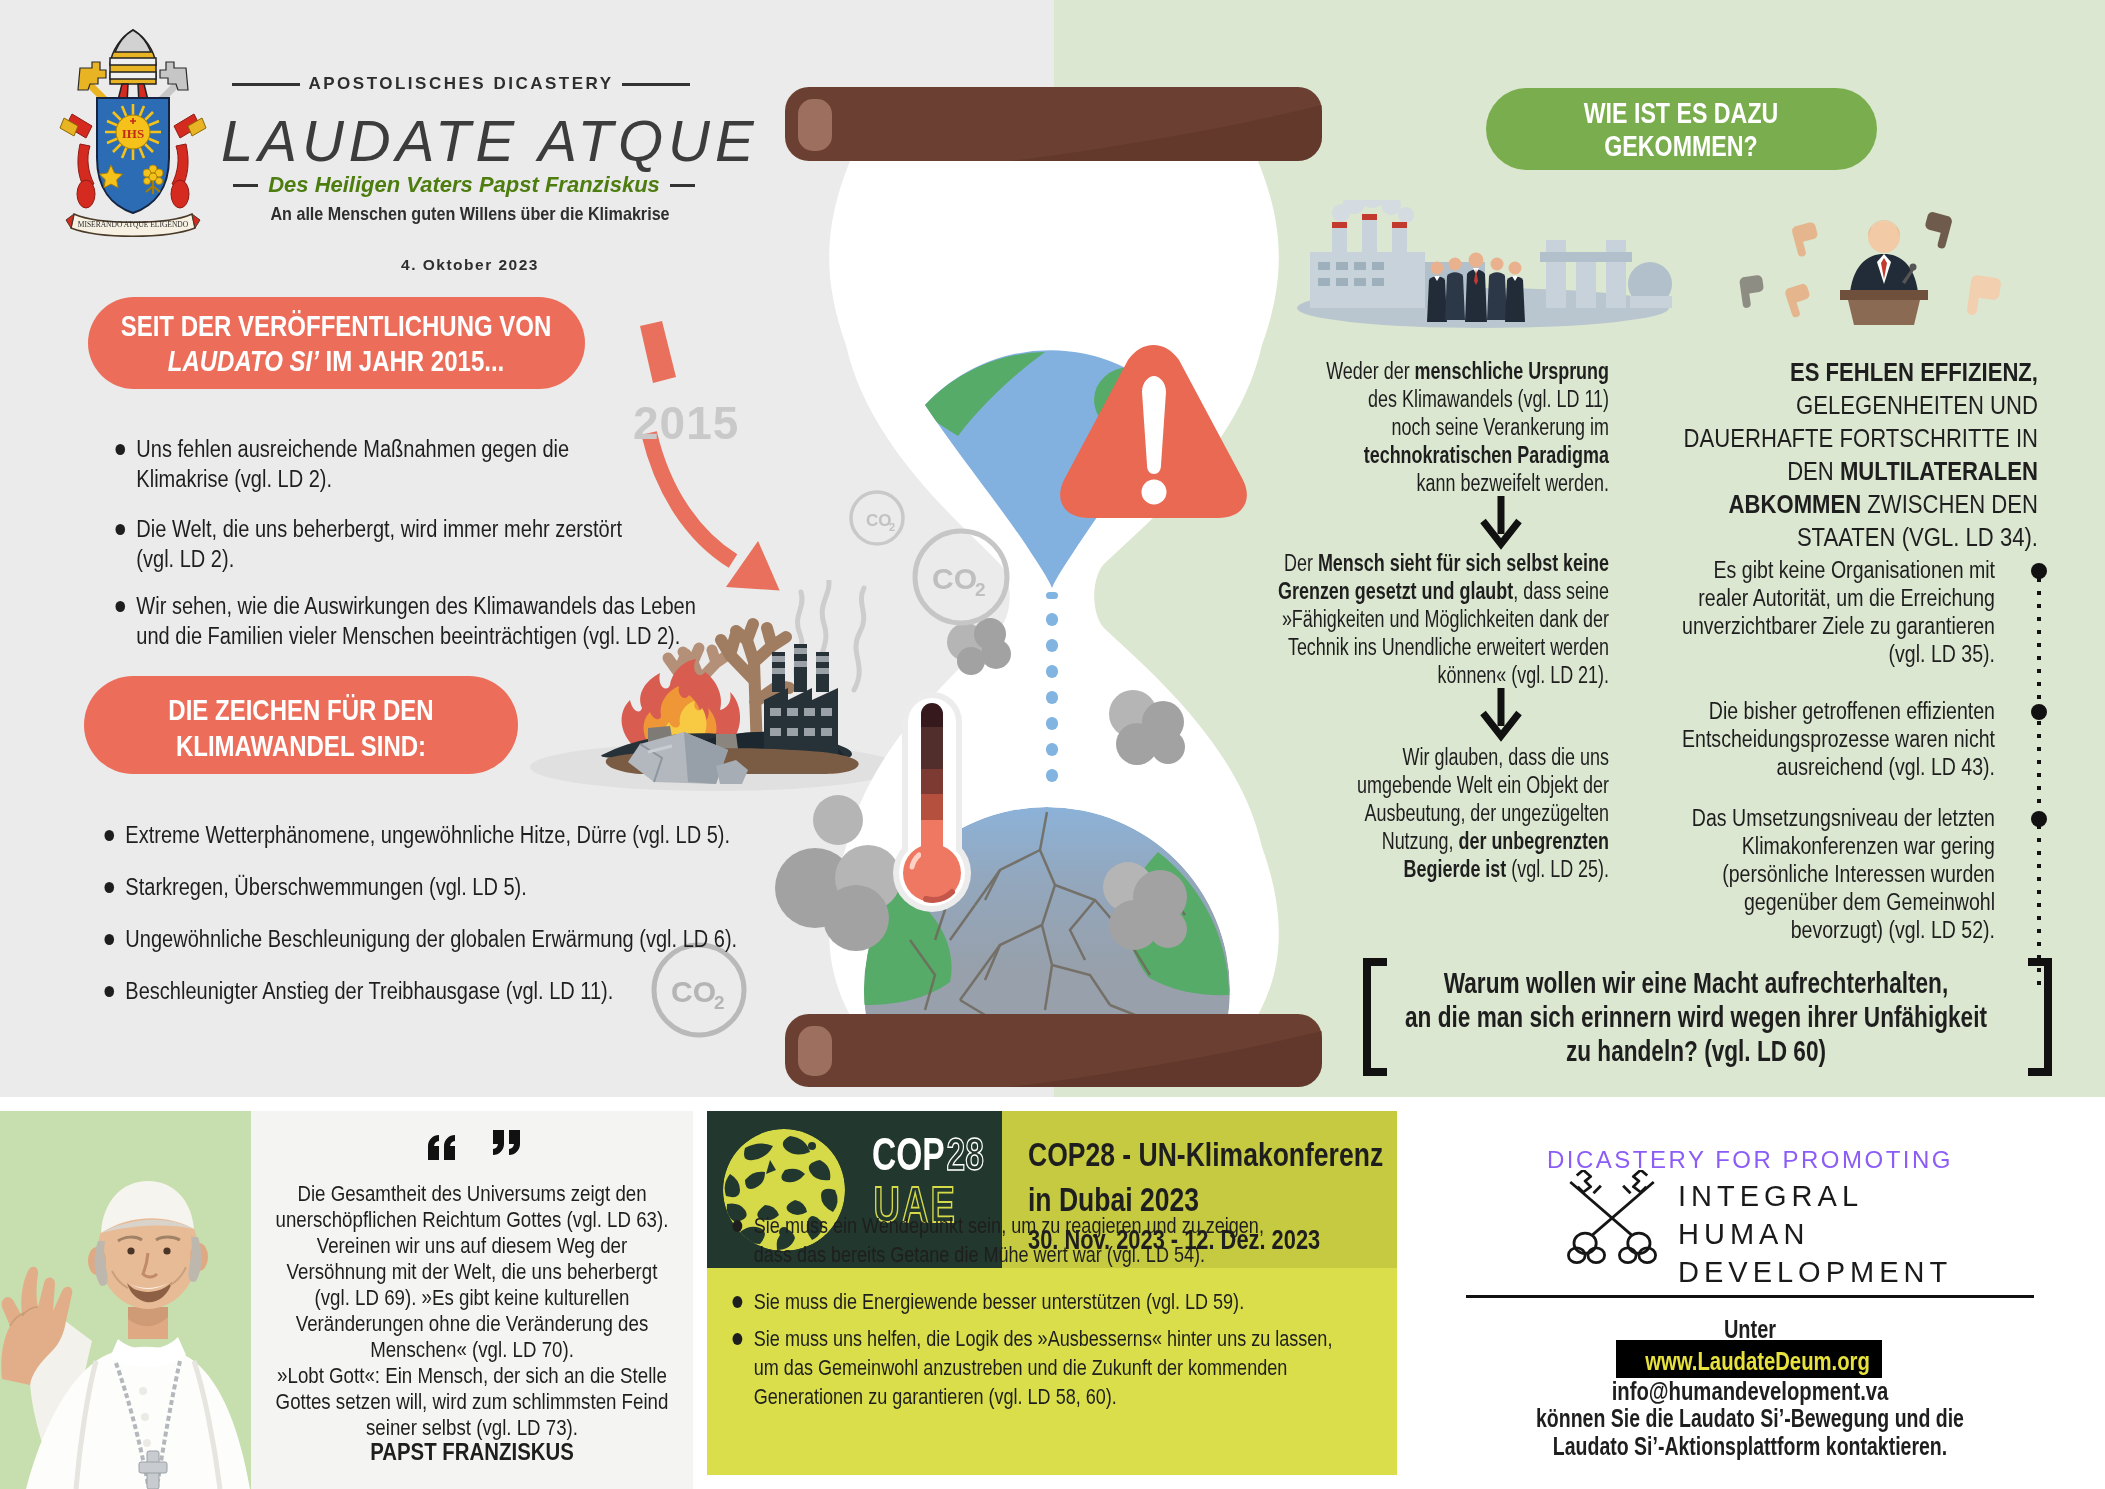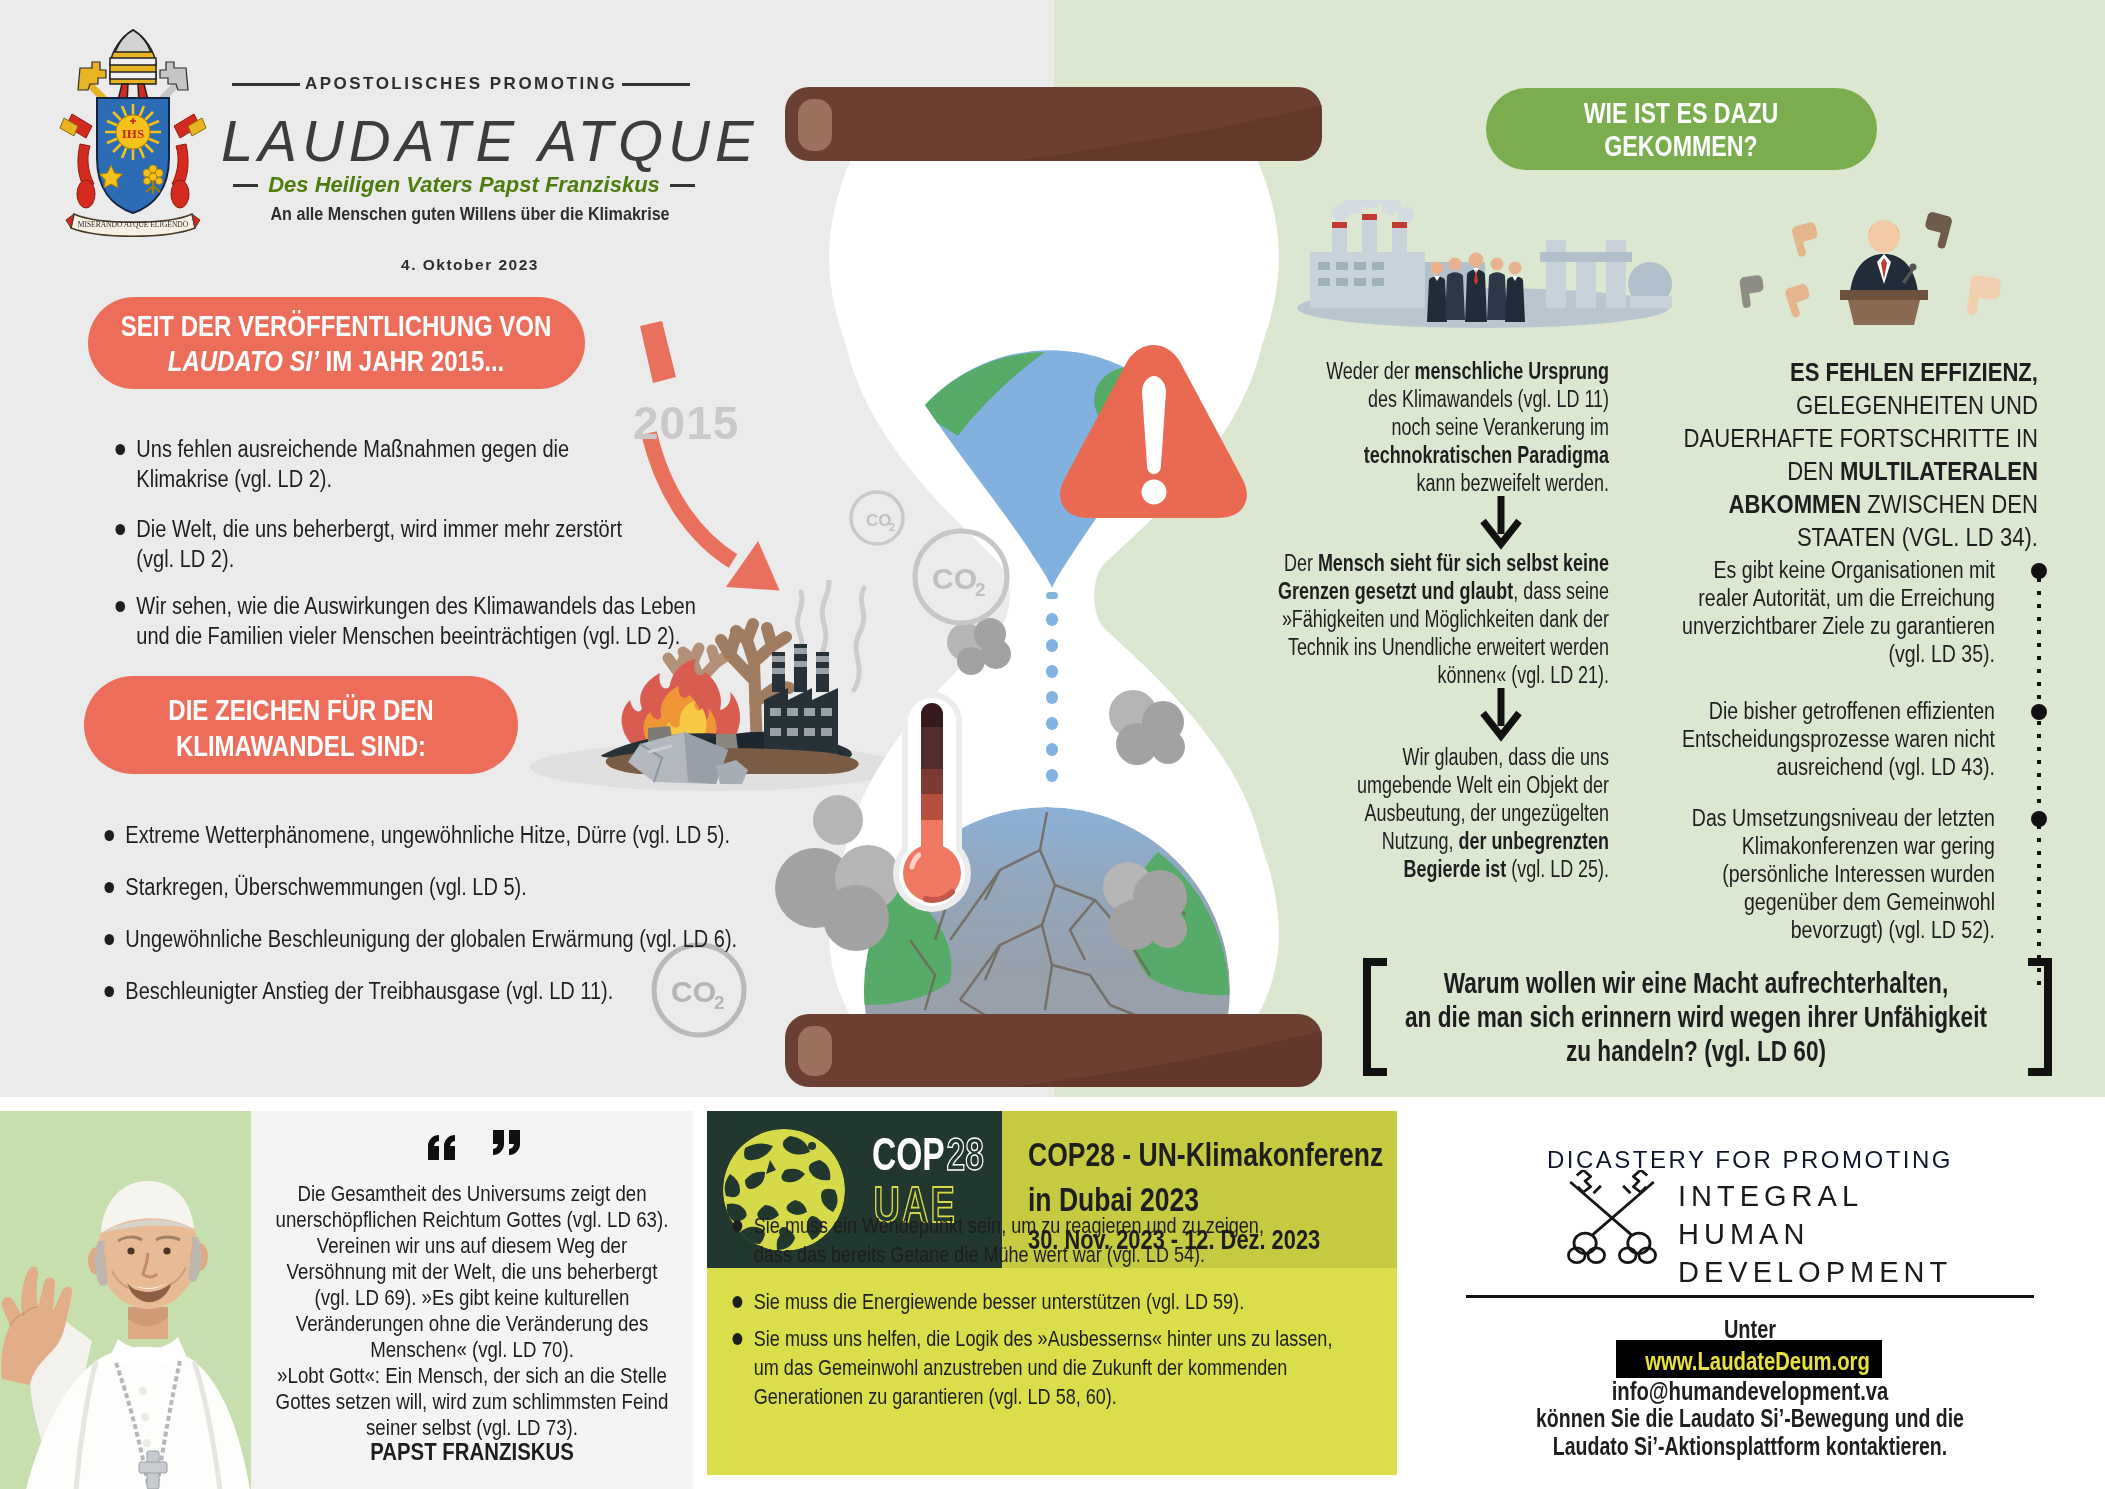--- a/index.html
+++ b/index.html
@@ -304,21 +304,21 @@
         <rect x="921" y="727" width="22" height="42" fill="#512e2c"></rect>
         <rect x="921" y="769" width="22" height="25" fill="#7c3a33"></rect>
         <rect x="921" y="794" width="22" height="26" fill="#b5503f"></rect>
         <rect x="921" y="820" width="22" height="40" fill="#ef7862"></rect>
       </g>
     </g>
   </svg>
 
   <div id="hdr-schreiben" class="abs" style="left:232px;top:74px;width:458px;display:flex;align-items:center;justify-content:space-between;">
     <div style="width:68px;height:3px;background:#333;"></div>
-    <div style="font-size:17px;font-weight:bold;letter-spacing:2.5px;color:#2e2e2e;white-space:nowrap;">APOSTOLISCHES PROMOTING</div>
+    <div style="font-size:17px;font-weight:bold;letter-spacing:2.5px;color:#2e2e2e;white-space:nowrap;">APOSTOLISCHES DICASTERY</div>
     <div style="width:68px;height:3px;background:#333;"></div>
   </div>
   <div id="hdr-title" class="abs ctr" style="left:221px;top:107px;width:524px;font-size:58px;font-style:italic;letter-spacing:5px;color:#3c3c3c;white-space:nowrap;">LAUDATE ATQUE</div>
   <div id="hdr-sub" class="abs" style="left:233px;top:172px;width:462px;display:flex;align-items:center;justify-content:space-between;">
     <div style="width:25px;height:3px;background:#333;"></div>
     <div style="font-size:22px;font-weight:bold;font-style:italic;color:#4d7c0f;white-space:nowrap;">Des Heiligen Vaters Papst Franziskus</div>
     <div style="width:25px;height:3px;background:#333;"></div>
   </div>
   <div class="abs ctr cx" style="--sx:0.85;left:208px;top:203px;width:524px;font-size:19px;font-weight:bold;color:#2e2e2e;">An alle Menschen guten Willens über die Klimakrise</div>
   <div class="abs ctr" style="left:208px;top:241px;width:524px;font-size:15.5px;font-weight:bold;letter-spacing:1.5px;color:#2e2e2e;margin-top:15px;">4. Oktober 2023</div>
@@ -603,21 +603,21 @@
 
   <div id="copt" class="abs lx" style="--sx:0.78;left:1028px;top:1132px;width:400px;font-size:34px;font-weight:bold;line-height:45px;">COP28 - UN-Klimakonferenz<br>in Dubai 2023</div>
   <div class="abs lx" style="--sx:0.78;left:1028px;top:1224px;width:400px;font-size:28px;font-weight:bold;">30. Nov. 2023 - 12. Dez. 2023</div>
 
   <div id="ul3" class="abs" style="left:721px;top:1211px;width:660px;">
     <div class="bull2" style="margin-bottom:18px;">Sie muss ein Wendepunkt sein, um zu reagieren und zu zeigen,<br>dass das bereits Getane die Mühe wert war (vgl. LD 54).</div>
     <div class="bull2" style="margin-bottom:8px;">Sie muss die Energiewende besser unterstützen (vgl. LD 59).</div>
     <div class="bull2">Sie muss uns helfen, die Logik des »Ausbesserns« hinter uns zu lassen,<br>um das Gemeinwohl anzustreben und die Zukunft der kommenden<br>Generationen zu garantieren (vgl. LD 58, 60).</div>
   </div>
 
-  <div class="abs ctr" style="left:1470px;top:1146px;width:560px;font-size:24px;letter-spacing:2.5px;color:#0f172a;">DICASTERY FOR PROMOTING</div>
+  <div class="abs ctr" style="left:1470px;top:1146px;width:560px;font-size:24px;letter-spacing:2.5px;color:#8b5cf6;">DICASTERY FOR PROMOTING</div>
   <div id="ihd" class="abs" style="left:1678px;top:1177px;width:360px;font-size:29px;line-height:38px;letter-spacing:5px;color:#1a1a1a;">INTEGRAL<br>HUMAN<br>DEVELOPMENT</div>
   <div class="abs" style="left:1466px;top:1295px;width:568px;height:3px;background:#111;"></div>
   <div class="abs ctr cx" style="--sx:0.8;left:1470px;top:1315px;width:560px;font-size:25px;font-weight:bold;">Unter</div>
   <div class="abs" style="left:1616px;top:1340px;width:266px;height:38px;background:#000;"></div>
   <div class="abs ctr cx" style="--sx:0.78;left:1616px;top:1346px;width:266px;font-size:26px;font-weight:bold;color:#e8e23e;">www.LaudateDeum.org</div>
   <div class="abs ctr cx" style="--sx:0.78;left:1470px;top:1376px;width:560px;font-size:26px;font-weight:bold;">info@humandevelopment.va</div>
   <div class="abs ctr cx" style="--sx:0.78;left:1470px;top:1404px;width:560px;font-size:25px;font-weight:bold;line-height:28px;">können Sie die Laudato Si’-Bewegung und die<br>Laudato Si’-Aktionsplattform kontaktieren.</div>
 
 </div>
 

